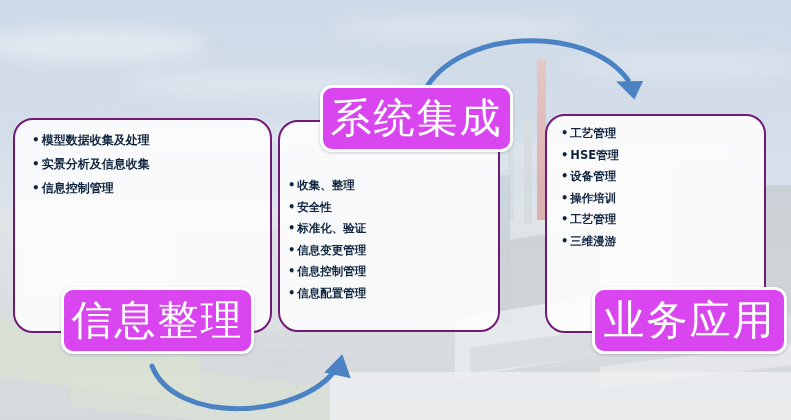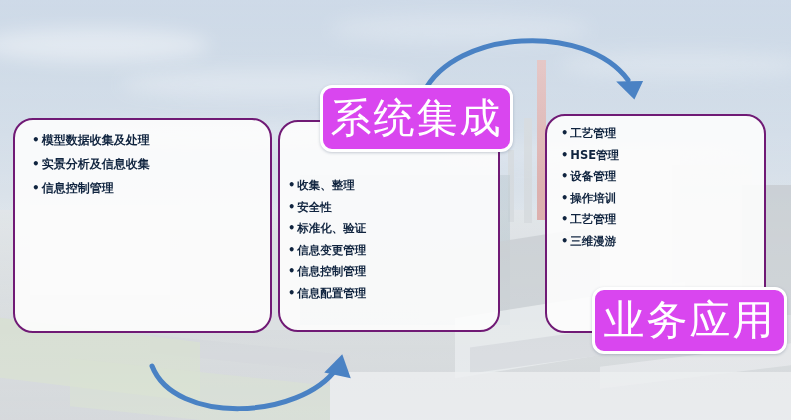--- a/index.html
+++ b/index.html
@@ -163,15 +163,16 @@
       <li>工艺管理</li>
       <li>HSE管理</li>
       <li>设备管理</li>
       <li>操作培训</li>
       <li>工艺管理</li>
       <li>三维漫游</li>
     </ul>
   </div>
 
   <div class="badge b-mid">系统集成</div>
+  <div class="badge b-left">信息整理</div>
   <div class="badge b-right">业务应用</div>
 
 </div>
 
 </body></html>

